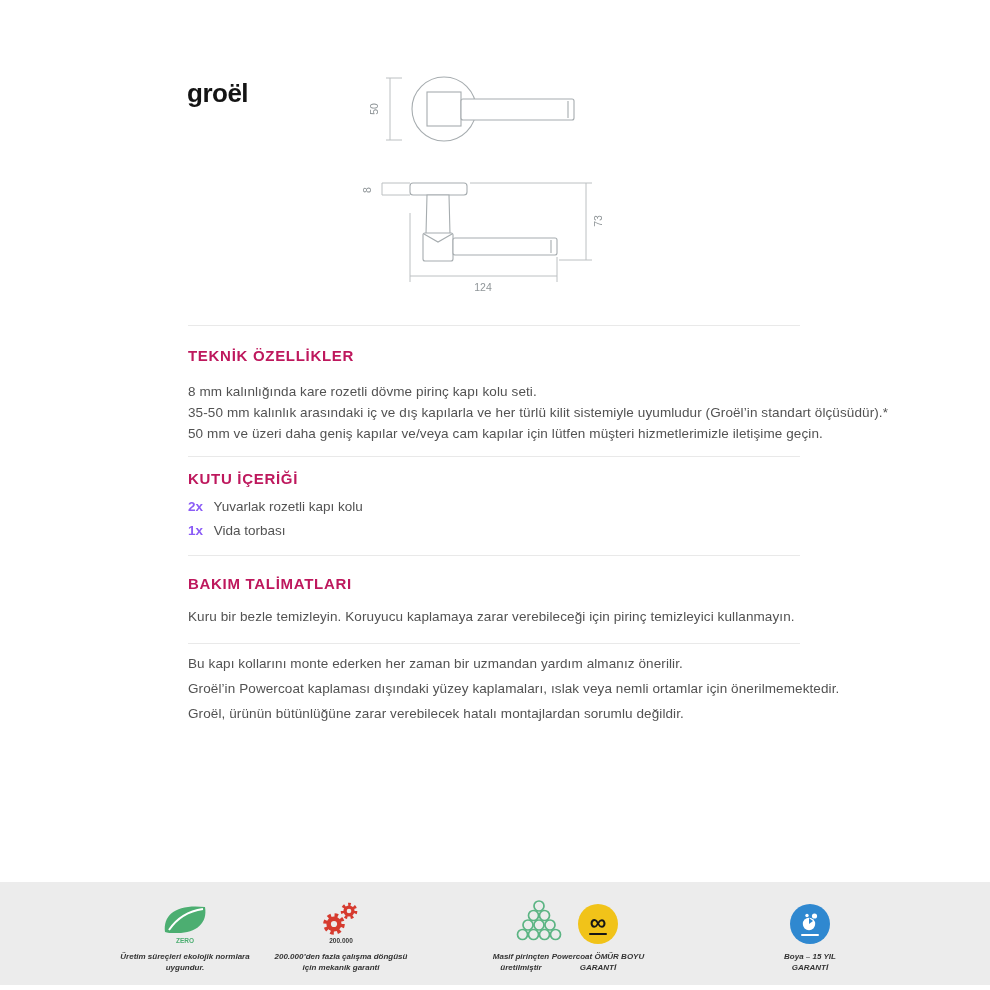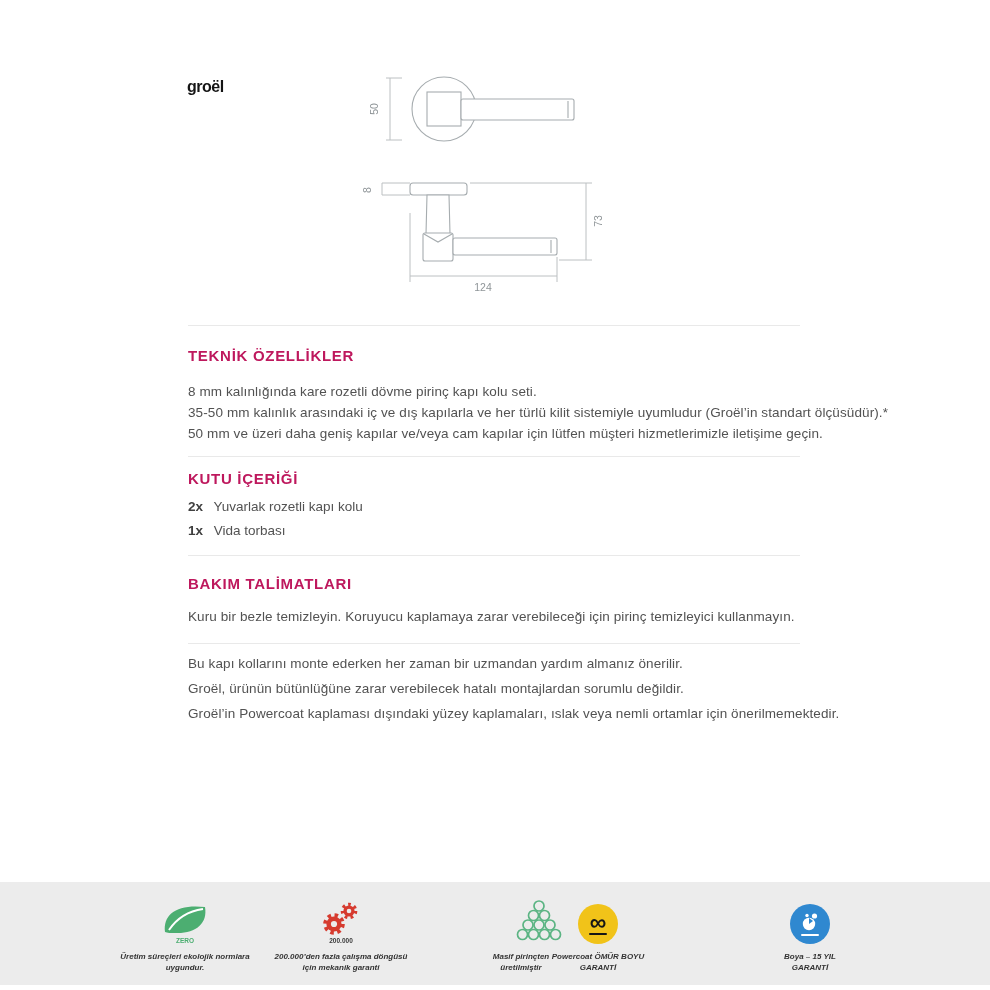--- a/index.html
+++ b/index.html
@@ -1,38 +1,38 @@
 <!DOCTYPE html>
 <html><head>
 <meta charset="utf-8">
 <style>
   * { margin:0; padding:0; box-sizing:border-box; }
   html,body { width:990px; height:990px; background:#fff; overflow:hidden;
               font-family:"Liberation Sans", sans-serif; }
   .page { position:relative; width:990px; height:990px; background:#fff; }
 
   
-  .logo { position:absolute; left:187px; top:78px; font-size:16px; font-weight:700;
+  .logo { position:absolute; left:187px; top:78px; font-size:26px; font-weight:700;
           letter-spacing:-0.5px; color:#141414; }
 
   
   .drawing-top  { position:absolute; left:358px; top:66px; }
   .drawing-side { position:absolute; left:358px; top:168px; }
   .draw-stroke  { fill:none; stroke:#a6acaf; stroke-width:1.1; }
   .draw-fill    { fill:#ffffff; stroke:#a6acaf; stroke-width:1.1; }
   .dim-line     { fill:none; stroke:#bcc0c2; stroke-width:1; }
   .dim-text     { fill:#8f9598; font-size:10.5px; font-family:"Liberation Sans",sans-serif; }
 
   
   .content { position:absolute; left:188px; top:325px; width:760px; }
   .divider { border:none; border-top:1px solid #e9e9e9; width:612px; }
   h2 { font-size:15px; font-weight:700; letter-spacing:0.7px; color:#be185d; }
   .content p { font-size:13.5px; color:#525252; white-space:nowrap; letter-spacing:0.1px; }
   .box-item { font-size:13.5px; color:#525252; }
-  .box-item .qty { font-weight:700; color:#404040; display:inline-block; min-width:22px; }
+  .box-item .qty { font-weight:700; color:#8b5cf6; display:inline-block; min-width:22px; }
 
   .mt-h1  { margin-top:21px; }
   .mt-p   { margin-top:6px; }
   .mt-p1  { margin-top:20px; }
   .mt-d2  { margin-top:15px; }
   .mt-h2  { margin-top:13px; }
   .mt-i1  { margin-top:12px; }
   .mt-i   { margin-top:9px; }
   .mt-d3  { margin-top:17px; }
   .mt-h3  { margin-top:19px; }
@@ -132,22 +132,22 @@
     </div>
 
     <hr class="divider mt-d3">
 
     <h2 class="mt-h3">BAKIM TALİMATLARI</h2>
     <p class="mt-p3">Kuru bir bezle temizleyin. Koruyucu kaplamaya zarar verebileceği için pirinç temizleyici kullanmayın.</p>
 
     <hr class="divider mt-d4">
 
     <p class="mt-w1">Bu kapı kollarını monte ederken her zaman bir uzmandan yardım almanız önerilir.</p>
+    <p class="mt-w">Groël’in Powercoat kaplaması dışındaki yüzey kaplamaları, ıslak veya nemli ortamlar için önerilmemektedir.</p>
     <p class="mt-w">Groël, ürünün bütünlüğüne zarar verebilecek hatalı montajlardan sorumlu değildir.</p>
-    <p class="mt-w">Groël’in Powercoat kaplaması dışındaki yüzey kaplamaları, ıslak veya nemli ortamlar için önerilmemektedir.</p>
   </div>
 
   <div class="footer">
 
     <div class="badge" style="left:105px;">
       <div class="icon-wrap">
         <svg width="48" height="34" viewBox="0 0 48 34">
           <path d="M4,30 C2,12 16,2 44,5 C47,22 34,32 14,31 C10,31 6,31 4,30 Z" fill="#4cae71"></path>
           <path d="M8,28 C16,16 28,9 42,7" fill="none" stroke="#ffffff" stroke-width="2"></path>
         </svg>

